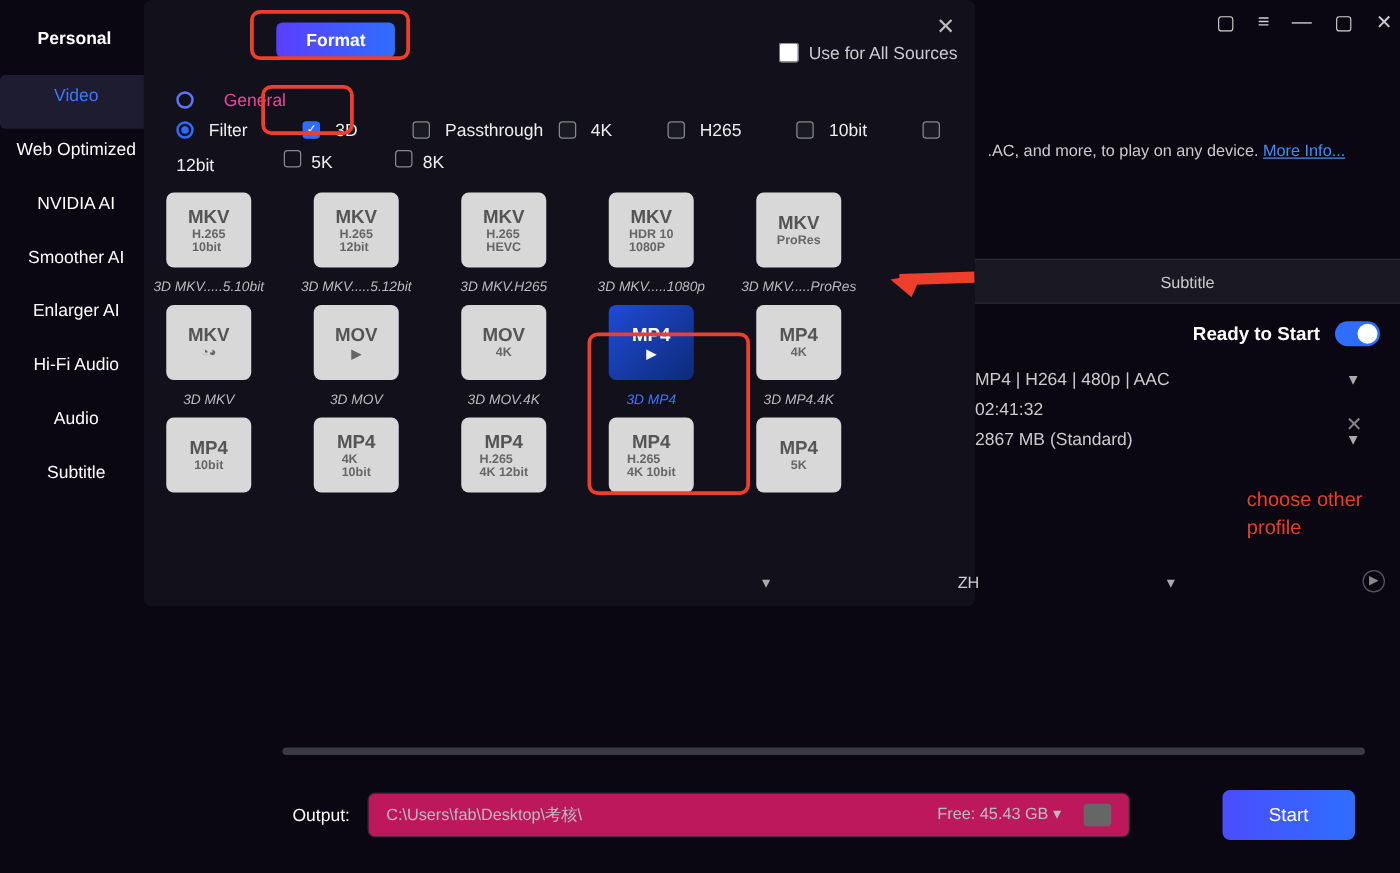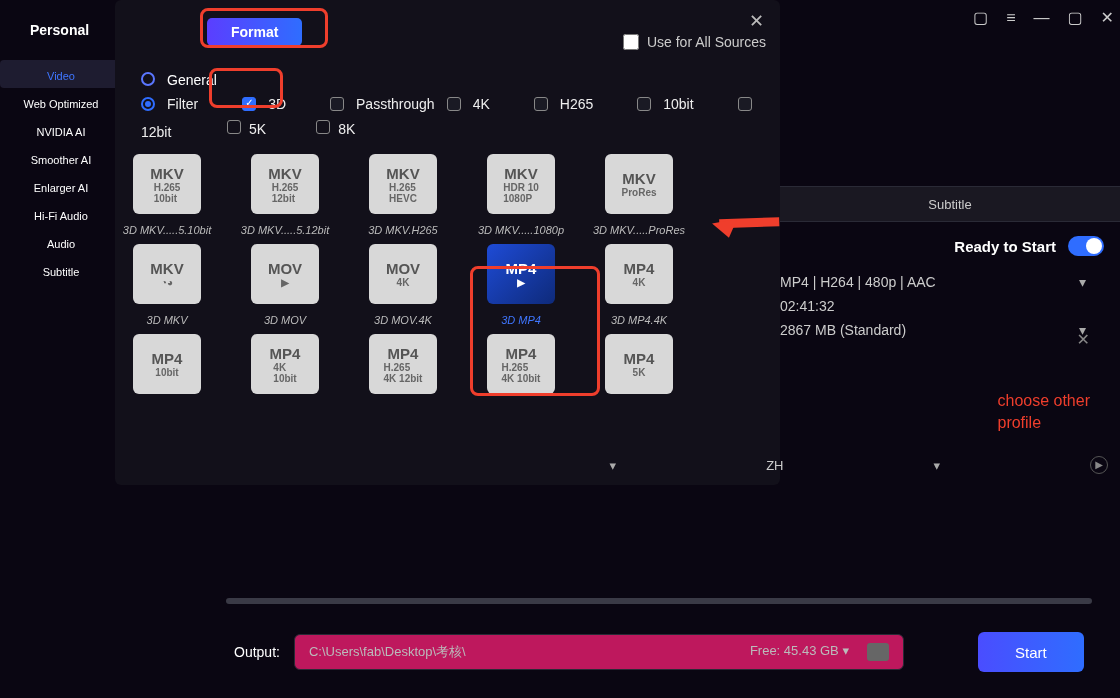--- a/index.html
+++ b/index.html
@@ -5,35 +5,35 @@
   * { box-sizing: border-box; margin: 0; padding: 0; font-family: "Segoe UI", Arial, sans-serif; }
   body { width: 1120px; height: 698px; background: #0a0612; overflow: hidden; color: #ccc; position: relative; }
   
   .titlebar { position: absolute; top: 8px; right: 6px; display: flex; gap: 18px; align-items: center; }
   .titlebar span { color: #ccc; font-size: 16px; cursor: pointer; }
   
   .left-nav { position: absolute; left: 0; top: 0; width: 122px; height: 320px; }
   .nav-tabs { display: flex; gap: 40px; padding: 22px 0 0 30px; }
   .nav-tabs span { color: #fff; font-weight: 600; font-size: 14px; cursor: pointer; }
   .side-items { display: flex; flex-direction: column; margin-top: 22px; }
-  .side-item { height: 28px; line-height: 32px; text-align: center; color: #fff; font-size: 11px; cursor: pointer; }
+  .side-item { height: 43px; line-height: 32px; text-align: center; color: #fff; font-size: 14px; cursor: pointer; }
   .side-item.active { color: #3f76ff; background: rgba(80,80,120,0.3); border-radius: 4px; }
   
   .format-panel { position: absolute; left: 115px; top: 0; width: 665px; height: 485px; background: #12101a; border-radius: 6px; padding-top: 18px; }
   .close-fmt { position: absolute; top: 10px; right: 16px; color: #bbb; font-size: 18px; cursor: pointer; }
-  .format-tab-wrap { position: absolute; top: 18px; left: 92px; }
+  .format-tab-wrap { position: absolute; top: 18px; left: 106px; }
   .format-btn { background: linear-gradient(90deg,#5b3eff,#2f6dff); color: #fff; padding: 6px 24px; border-radius: 5px; font-weight: 600; font-size: 14px; border: none; }
   .hl-box1 { position: absolute; border: 3px solid #ef3e2c; border-radius: 8px; top: 8px; left: 85px; width: 128px; height: 40px; pointer-events: none; }
   .hl-box2 { position: absolute; border: 3px solid #ef3e2c; border-radius: 8px; top: 68px; left: 94px; width: 74px; height: 40px; pointer-events: none; }
   .hl-box3 { position: absolute; border: 3px solid #ef3e2c; border-radius: 8px; top: 266px; left: 355px; width: 130px; height: 130px; pointer-events: none; }
   
   .use-all { position: absolute; top: 34px; right: 14px; display: flex; align-items: center; gap: 8px; color: #ccc; font-size: 14px; }
   .use-all input { width: 16px; height: 16px; }
   
-  .radio-row { position: absolute; top: 72px; left: 26px; display: flex; gap: 12px; color: #ffffff; font-size: 14px; }
+  .radio-row { position: absolute; top: 72px; left: 26px; display: flex; align-items: center; gap: 24px; color: #ec4899; font-size: 14px; }
   .radio-row .r { width: 14px; height: 14px; border-radius: 50%; border: 2px solid #5a76ff; display: inline-block; position: relative; }
   
   .filter-row { position: absolute; top: 96px; left: 26px; display: flex; align-items: center; gap: 12px; color: #eee; font-size: 14px; flex-wrap: wrap; width: 620px; }
   .filter-row .chk { width: 14px; height: 14px; border: 1px solid #888; display: inline-block; border-radius: 3px; background: #1a1a24; }
   .filter-row .chk.on { background: #2f6dff; border-color: #2f6dff; position: relative; }
   .filter-row .chk.on::after { content: "✓"; color: #fff; font-size: 10px; position: absolute; top: -1px; left: 2px; }
   .filter-row .gap { width: 20px; }
   
   .row2 { position: absolute; top: 120px; left: 112px; display: flex; gap: 50px; color: #eee; font-size: 14px; }
   
@@ -263,20 +263,24 @@
 
   <div class="arrow1">
     <svg viewBox="0 0 70 60">
         <path d="M60 8 L12 44" stroke="#ef3e2c" stroke-width="9" fill="none"></path>
         <polygon points="6,48 24,30 28,50" fill="#ef3e2c"></polygon>
       </svg>
   </div>
 </div>
 
 <div class="right-panel">
+  <div class="info-line">
+    <span>.AC, and more, to play on any device.</span>
+    <a href="#">More Info...</a>
+  </div>
   <div class="sub-bar">Subtitle</div>
   <div class="ready">
     <span>Ready to Start</span>
     <span class="toggle"></span>
   </div>
   <div class="profile-row">
     <span>MP4 | H264 | 480p | AAC</span>
     <span class="caret">▾</span>
   </div>
   <div class="profile-row">

